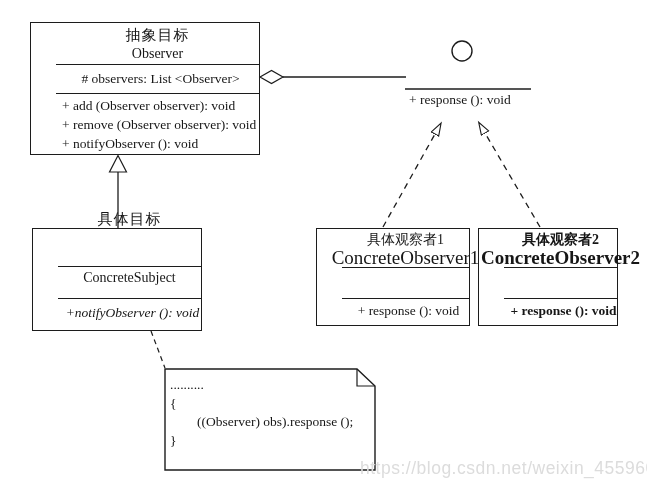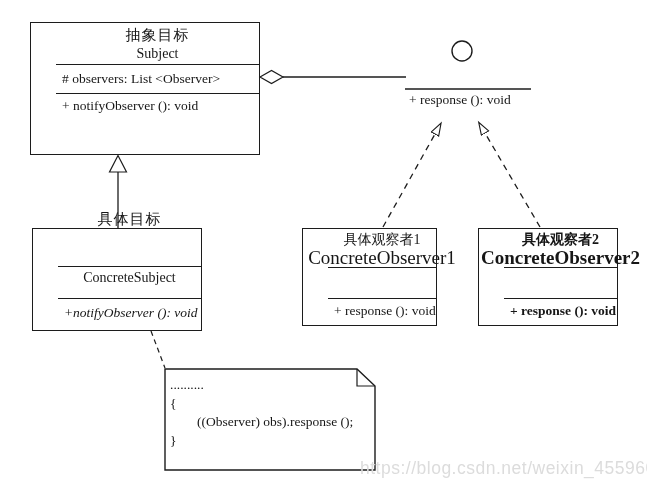--- a/index.html
+++ b/index.html
@@ -13,39 +13,39 @@
   svg.layer { position:absolute; left:0; top:0; pointer-events:none; }
 
   .uml-box { position:absolute; border:1.5px solid #1c1c1c; background:transparent; }
   .sec { border-bottom:1.5px solid #1c1c1c;margin-left:25px; }
   .sec:last-child { border-bottom:none; }
   .title { display:flex; flex-direction:column; align-items:center; justify-content:center; }
   .cn { font-size:15px; letter-spacing:1px; line-height:19px; }
   .en { font-size:14px; line-height:17px; }
   .small .cn { font-size:14px; letter-spacing:0; }
   .small .en { font-size:19px; }
-  .member { font-size:13.5px; padding-left:6px; }
+  .member { font-size:13.5px; padding-left:6px;justify-content:center; }
   .mrow { display:flex; align-items:center; }
   .mlines { padding-top:2px; }
   .mlines div { line-height:19px; }
 
   
   #box-subject { left:30px; top:22px; width:230px; height:133px; }
   #box-subject .title { height:42px; }
   #box-subject .attrs { height:29px; }
   #box-subject .mets  { height:57px; }
 
   
   #box-csubject { left:32px; top:228px; width:170px; height:103px; }
   #box-csubject .title { height:38px;gap:40px; }
   #box-csubject .attrs { height:32px; }
   #box-csubject .mets  { height:28px;font-style:italic; }
 
   
-  #box-cobs1 { left:302px; top:228px; width:135px; height:98px; }
+  #box-cobs1 { left:316px; top:228px; width:154px; height:98px; }
   #box-cobs2 { left:478px; top:228px; width:140px; height:98px;font-weight:bold; }
   .obsbox .title { height:39px; }
   .obsbox .attrs { height:31px; }
   .obsbox .mets  { height:24px; }
 
   
   .iface-name { position:absolute; left:405px; top:70px; width:127px;
     text-align:center; font-size:14.5px; }
   .iface-method { position:absolute; left:409px; top:92px; font-size:13.5px; }
 
@@ -86,26 +86,28 @@
 
     <line x1="151" y1="331" x2="165" y2="368" stroke="#1c1c1c" stroke-width="1.2" stroke-dasharray="5 4"></line>
 
     <polygon points="165,369 357,369 375,386 375,470 165,470" fill="#ffffff" stroke="#1c1c1c" stroke-width="1.4"></polygon>
     <polyline points="357,369 357,386 375,386" fill="none" stroke="#1c1c1c" stroke-width="1.2"></polyline>
   </svg>
 
   <div class="uml-box" id="box-subject">
     <div class="sec title">
       <div class="cn">抽象目标</div>
-      <div class="en">Subject</div>
+      <div class="en">Observer</div>
     </div>
     <div class="sec attrs mrow member">
       <span># observers: List &lt;Observer&gt;</span>
     </div>
     <div class="sec mets member mlines">
+      <div>+ add (Observer observer): void</div>
+      <div>+ remove (Observer observer): void</div>
       <div>+ notifyObserver (): void</div>
     </div>
   </div>
 
   <div class="iface-method">+ response (): void</div>
 
   <div class="uml-box" id="box-csubject">
     <div class="sec title">
       <div class="cn">具体目标</div>
       <div class="en">ConcreteSubject</div>

